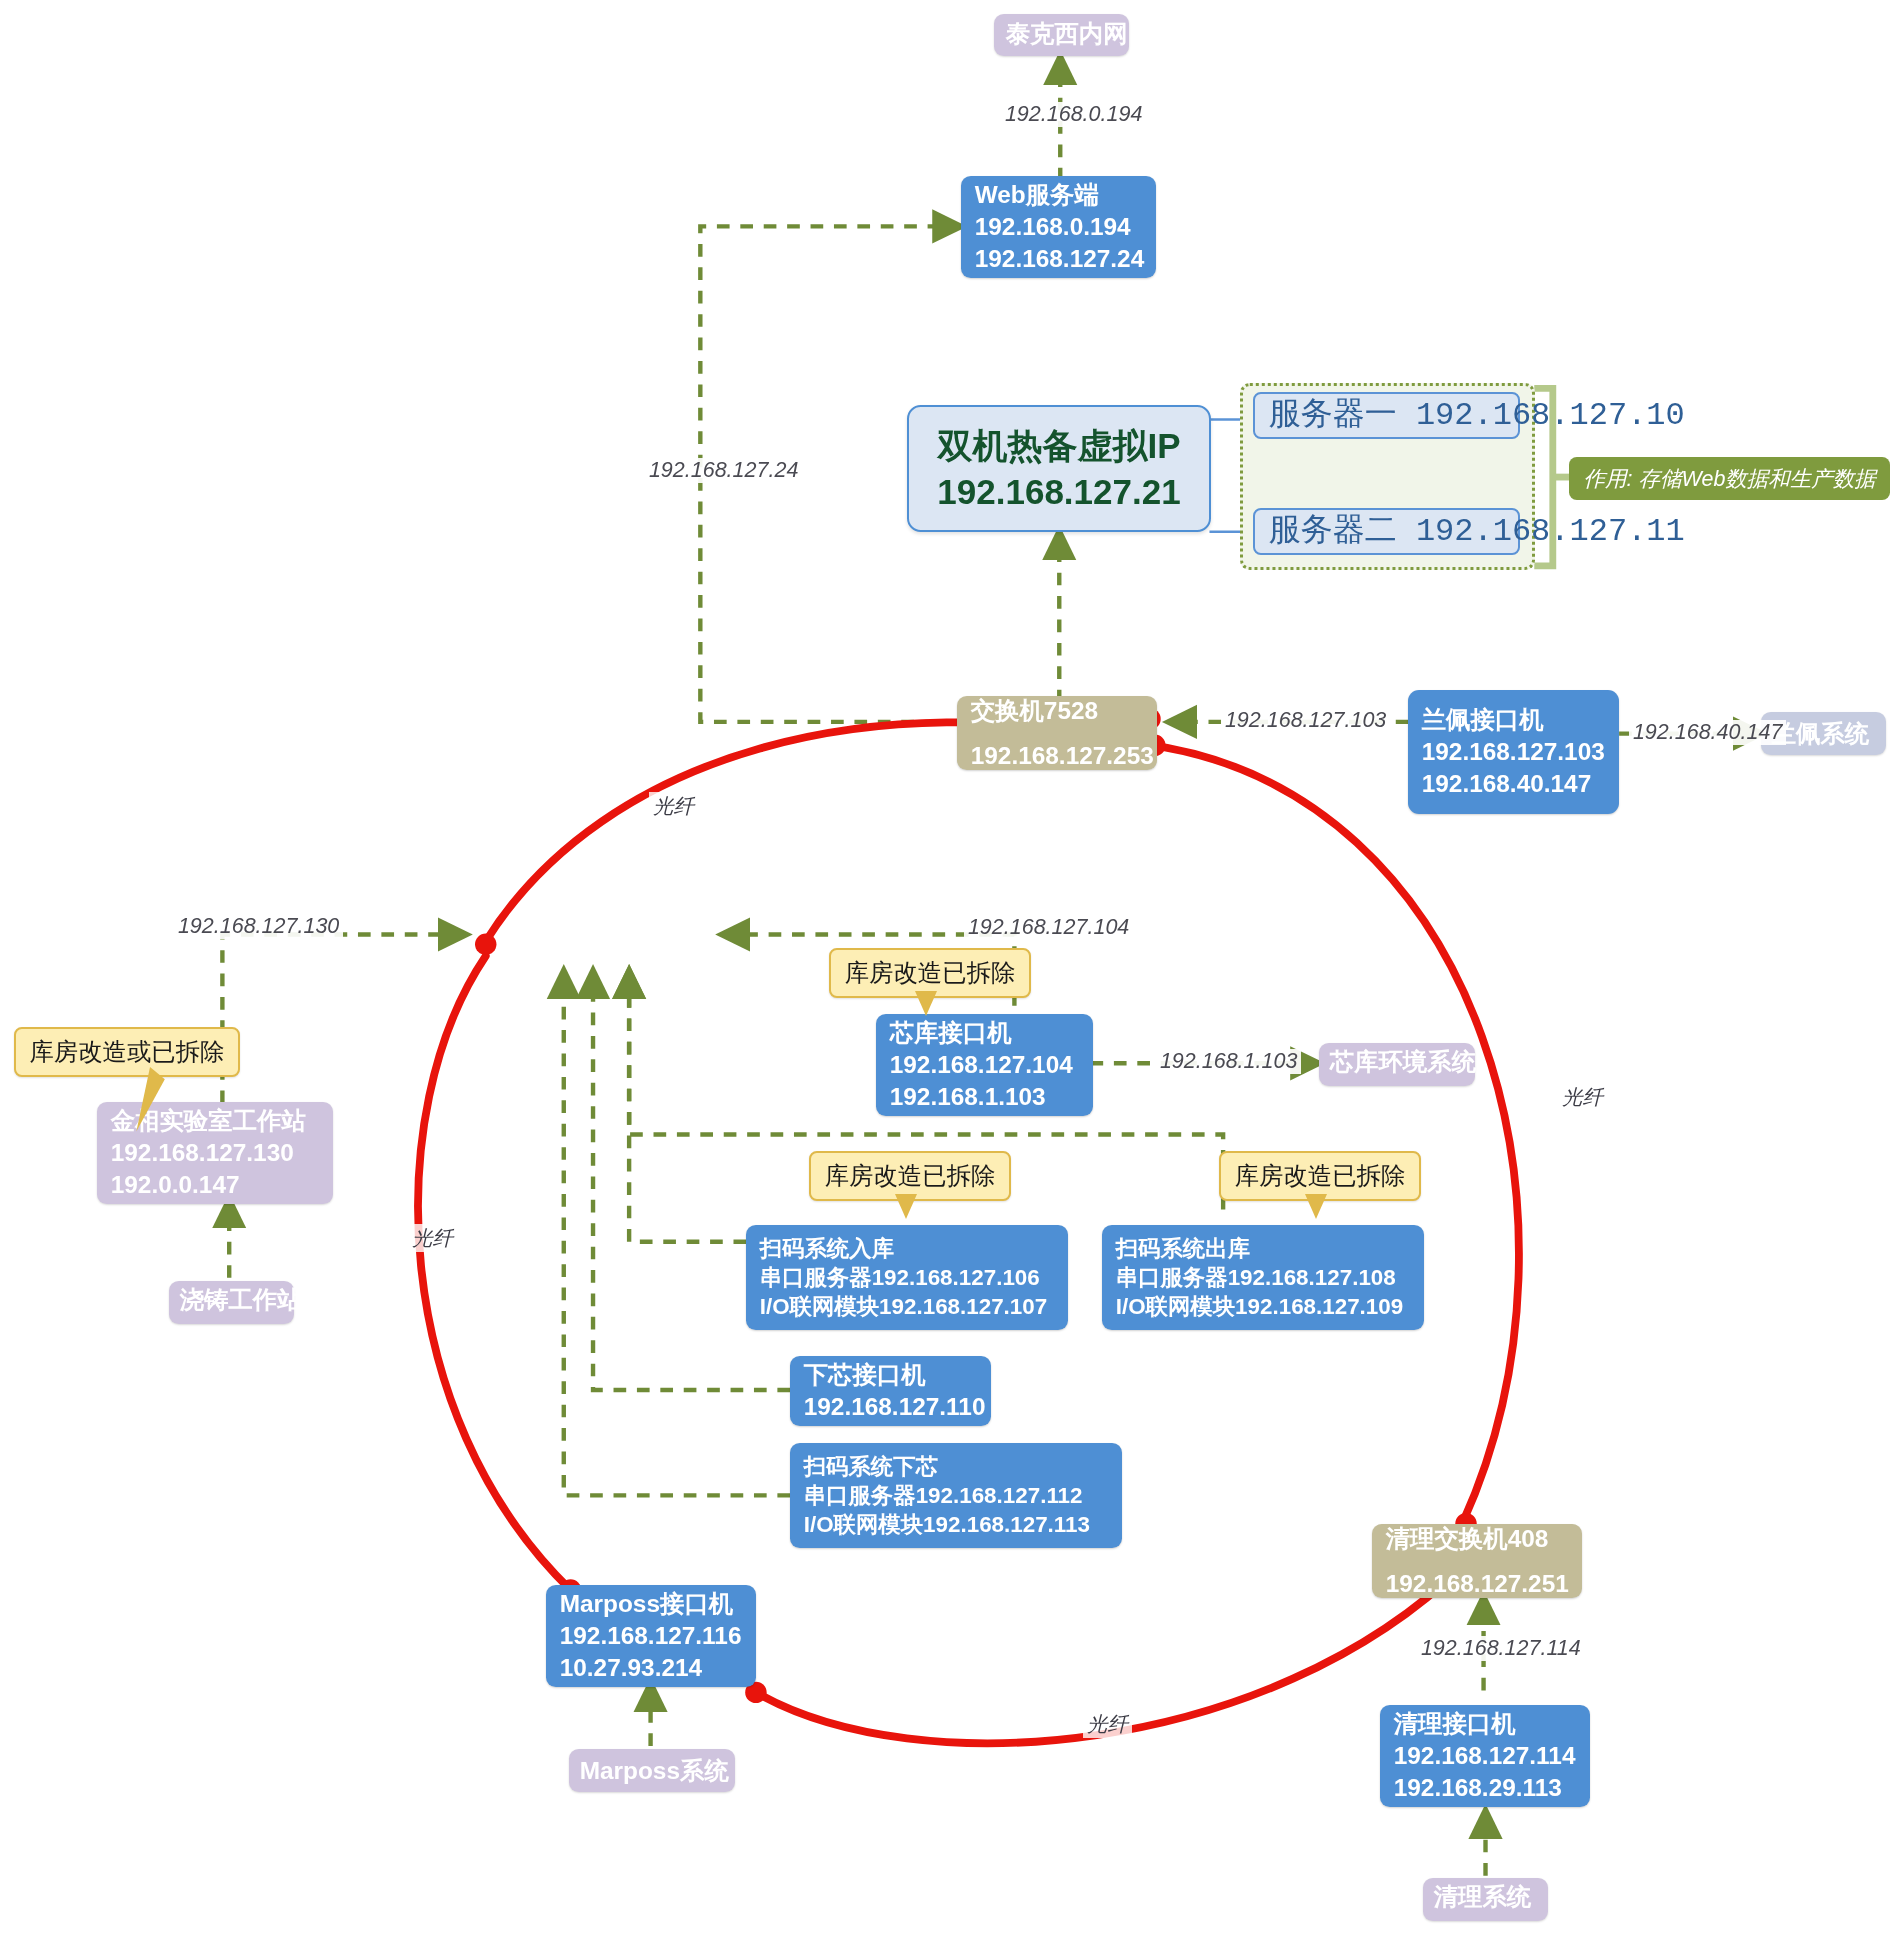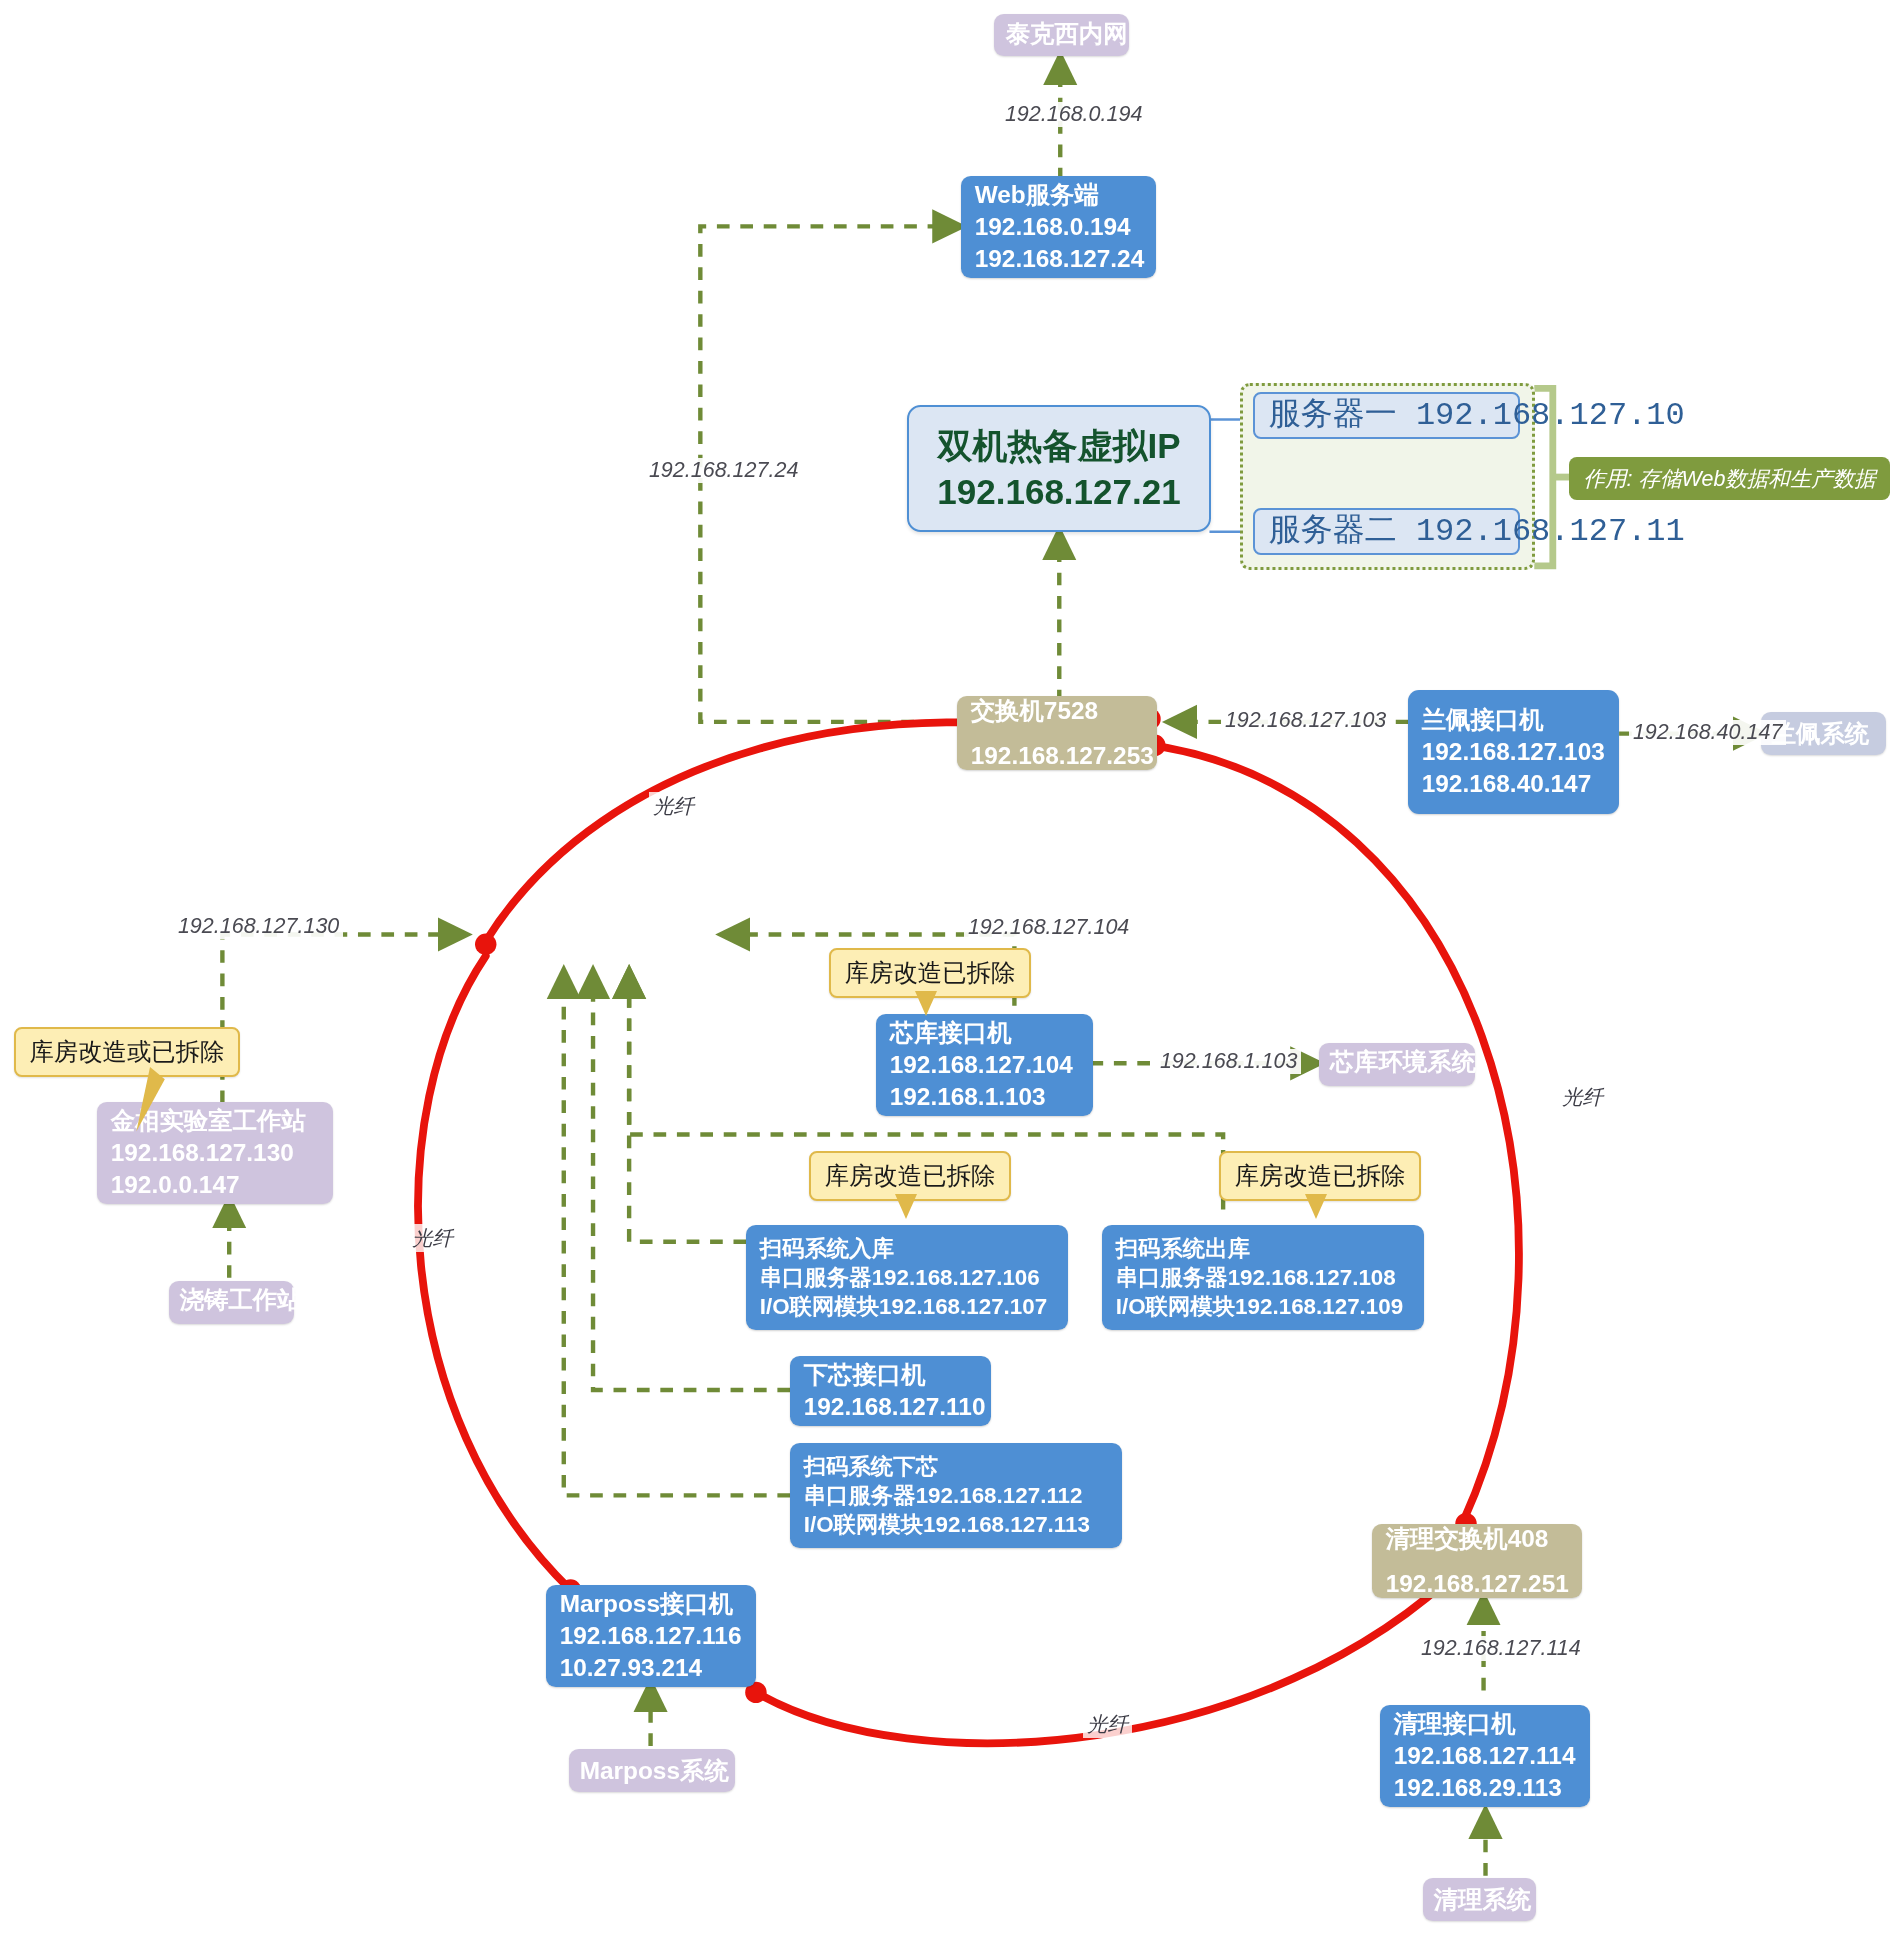--- a/index.html
+++ b/index.html
@@ -303,21 +303,21 @@
     <span class="ln">清理交换机408</span>
     <span class="ln">192.168.127.251</span>
   </div>
 
   <div class="node n-blue" style="left:1380px; top:1705px; width:210px; height:102px;">
     <span class="ln">清理接口机</span>
     <span class="ln">192.168.127.114</span>
     <span class="ln">192.168.29.113</span>
   </div>
 
-  <div class="node n-lav" style="left:1423px; top:1878px; width:113px; height:43px; padding:2.9px 10.7px; justify-content:center;">
+  <div class="node n-lav" style="left:1423px; top:1878px; width:125px; height:43px; padding:2.9px 10.7px; justify-content:flex-start;">
     <span class="ln">清理系统</span>
   </div>
 
   <div class="callout" style="left:13.7px; top:1027px;">
     <span>库房改造或已拆除</span>
     <span class="tail" style="left:127px; top:39px; border-left:17.6px solid #e0b94a; border-top:9.8px solid transparent; border-bottom:57px solid transparent; transform:rotate(12deg);"></span>
   </div>
 
   <div class="callout" style="left:829px; top:948px;">
     <span>库房改造已拆除</span>

